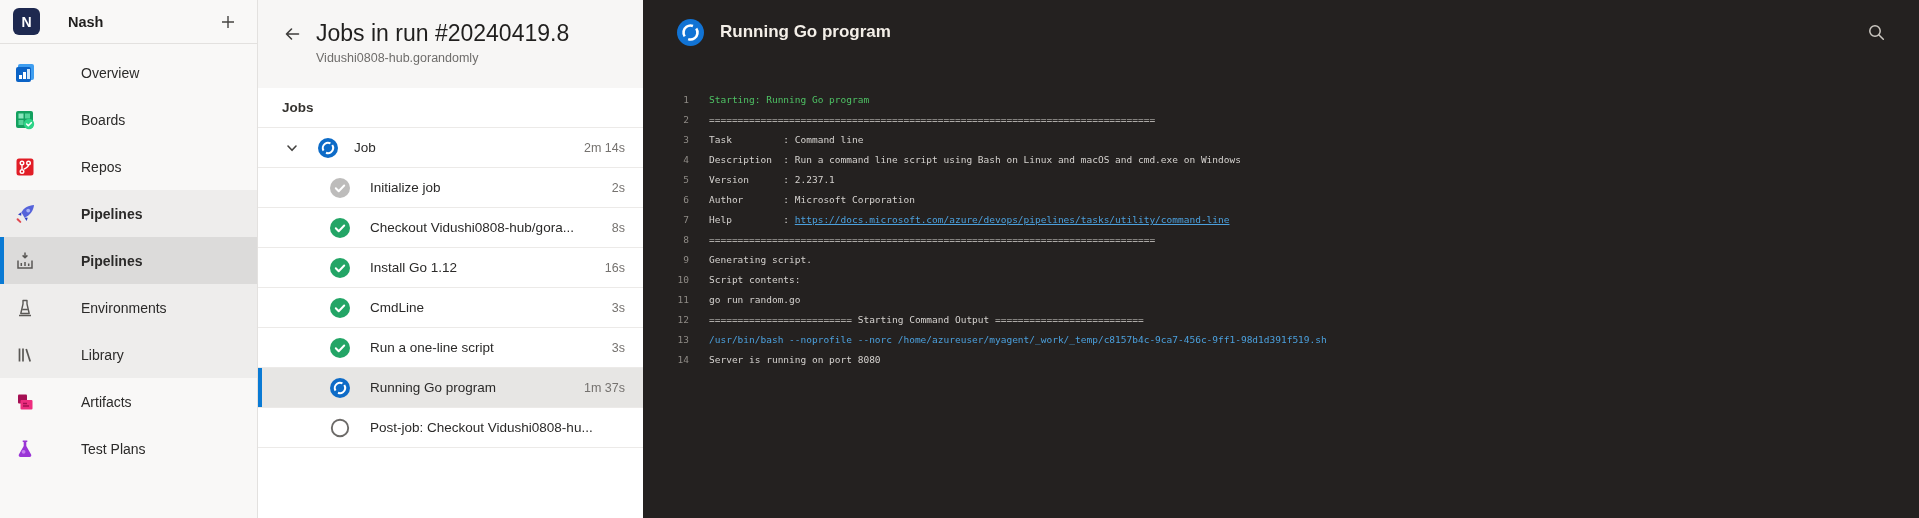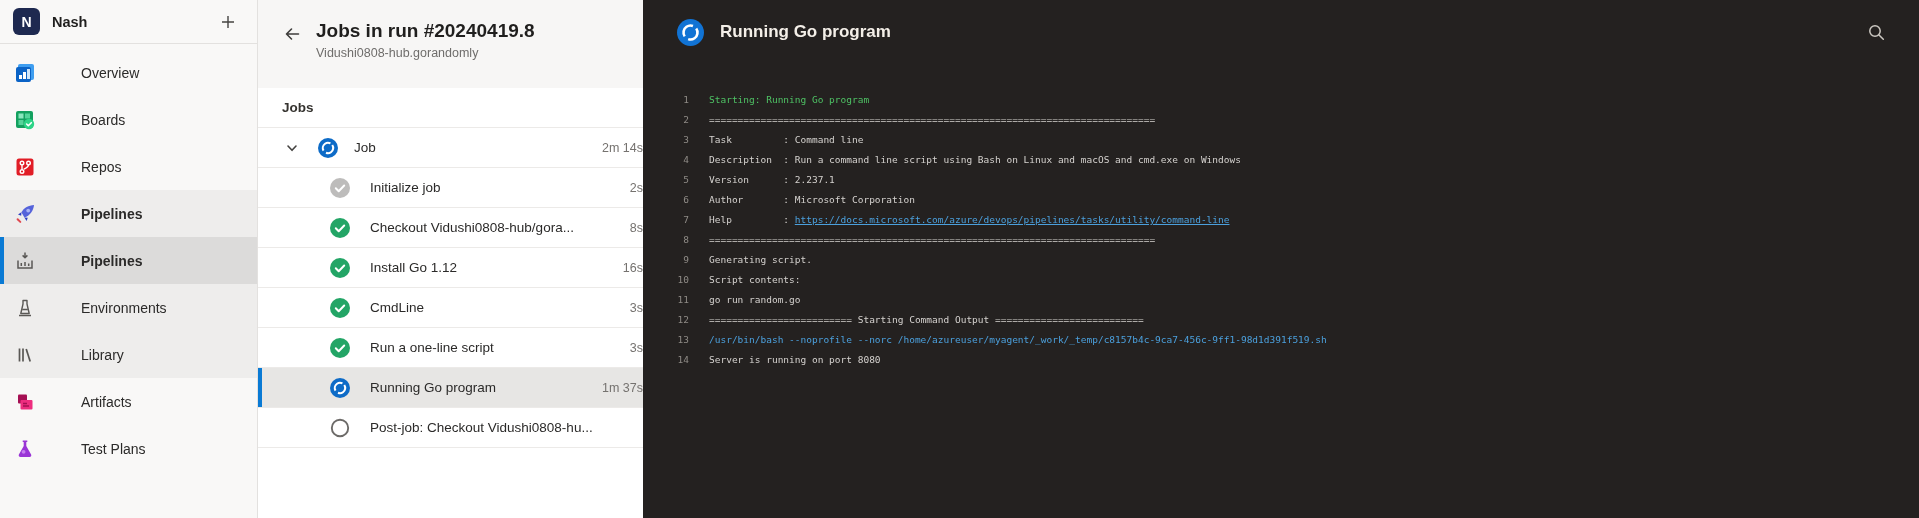--- a/index.html
+++ b/index.html
@@ -24,21 +24,21 @@
     display:flex; align-items:center;
     padding:0 16px 0 13px;
     border-bottom:1px solid #e3e1df;
   }
   .nash-logo {
     width:27px; height:27px; border-radius:6px;
     background:#1e2950;
     color:#fff; font-weight:bold; font-size:14px;
     display:flex; align-items:center; justify-content:center;
   }
-  .project-name { margin-left:12px; font-weight:bold; font-size:14.5px; color:#201f1e; }
+  .project-name { margin-left:28px; font-weight:bold; font-size:14.5px; color:#201f1e; }
   .sidebar-header .spacer { flex:1; }
   .add-btn {
     width:26px; height:26px; display:flex; align-items:center; justify-content:center;
     font-size:19px; font-weight:300; color:#464442; cursor:pointer; border-radius:3px;
   }
   .sidebar-nav { padding-top:5px; }
   .sidebar-item {
     height:47px;
     display:flex; align-items:center;
     padding-left:12px;
@@ -60,33 +60,34 @@
     display:flex; flex-direction:column;
   }
   .jobs-header {
     height:88px; flex:none;
     background:#f7f6f5;
     display:flex; align-items:flex-start;
     padding:20px 14px 0 22px;
   }
   .back-btn { width:24px; height:24px; cursor:pointer; margin-top:2px; }
   .jobs-header-text { margin-left:12px; min-width:0; }
-  .jobs-title { font-size:19px; font-weight:bold; color:#201f1e; white-space:nowrap; }
+  .jobs-title { font-size:23px; font-weight:normal; color:#201f1e; white-space:nowrap; }
   .jobs-subtitle { font-size:12.5px; color:#6f6d6b; margin-top:4px; white-space:nowrap; }
   .jobs-section-label {
     height:40px; flex:none;
     display:flex; align-items:center;
     padding-left:24px;
     font-size:13.5px; font-weight:bold; color:#35332f;
     border-bottom:1px solid #eceae8;
   }
   .job-row, .step-row {
     height:40px; flex:none;
     display:flex; align-items:center;
     border-bottom:1px solid #eceae8;
+    padding-right:18px;
     font-size:13.5px; color:#2b2a29;
     cursor:pointer; position:relative;
   }
   .job-row { padding-left:24px; }
   .job-row .chev { width:14px; height:14px; margin-right:18px; cursor:pointer; }
   .job-row .icon, .step-row .icon { width:20px; height:20px; margin-right:16px; }
   .step-row { padding-left:72px; }
   .step-row .icon { margin-right:20px; }
   .row-label { flex:1; white-space:nowrap; overflow:hidden; }
   .row-duration { font-size:12.5px; color:#75726f; margin-left:10px; white-space:nowrap; }

